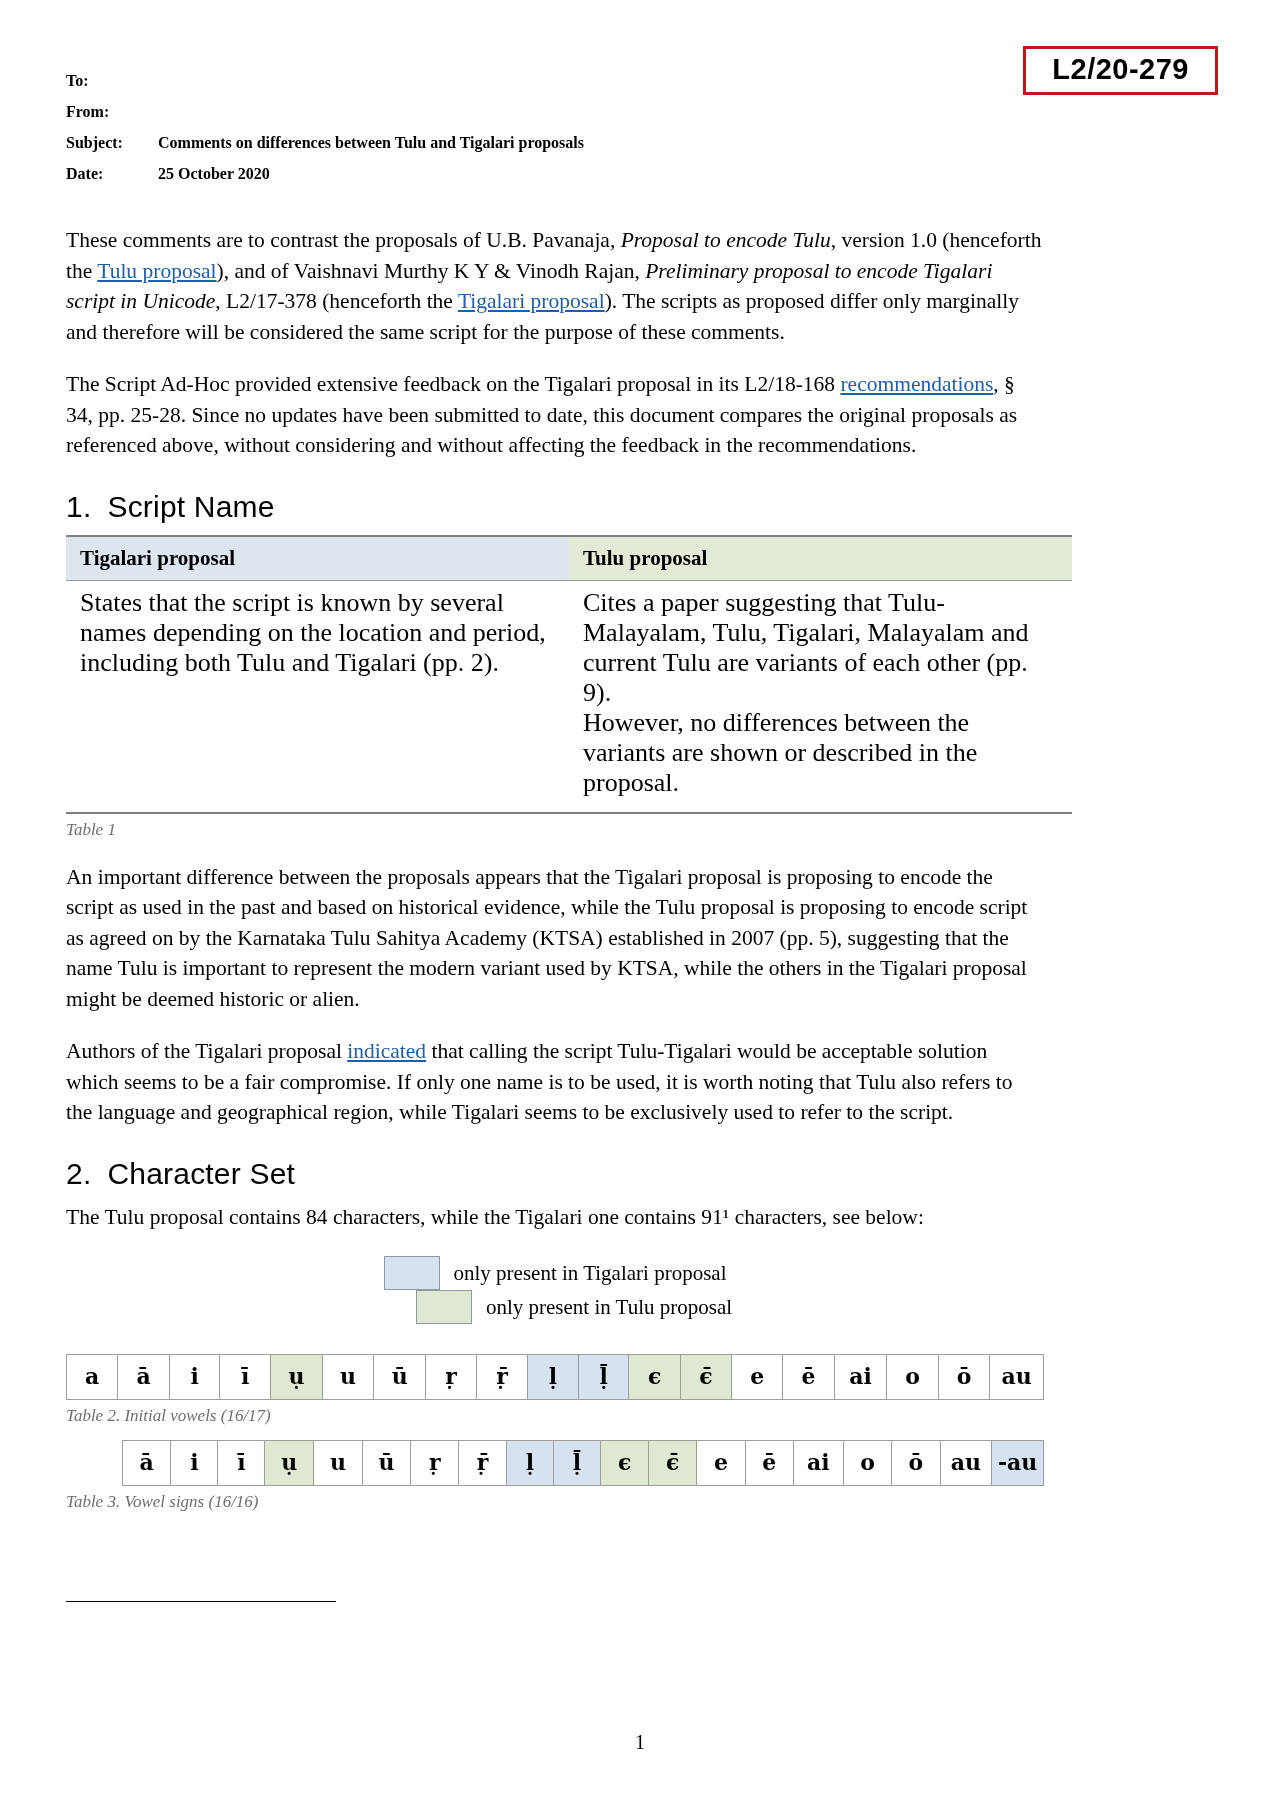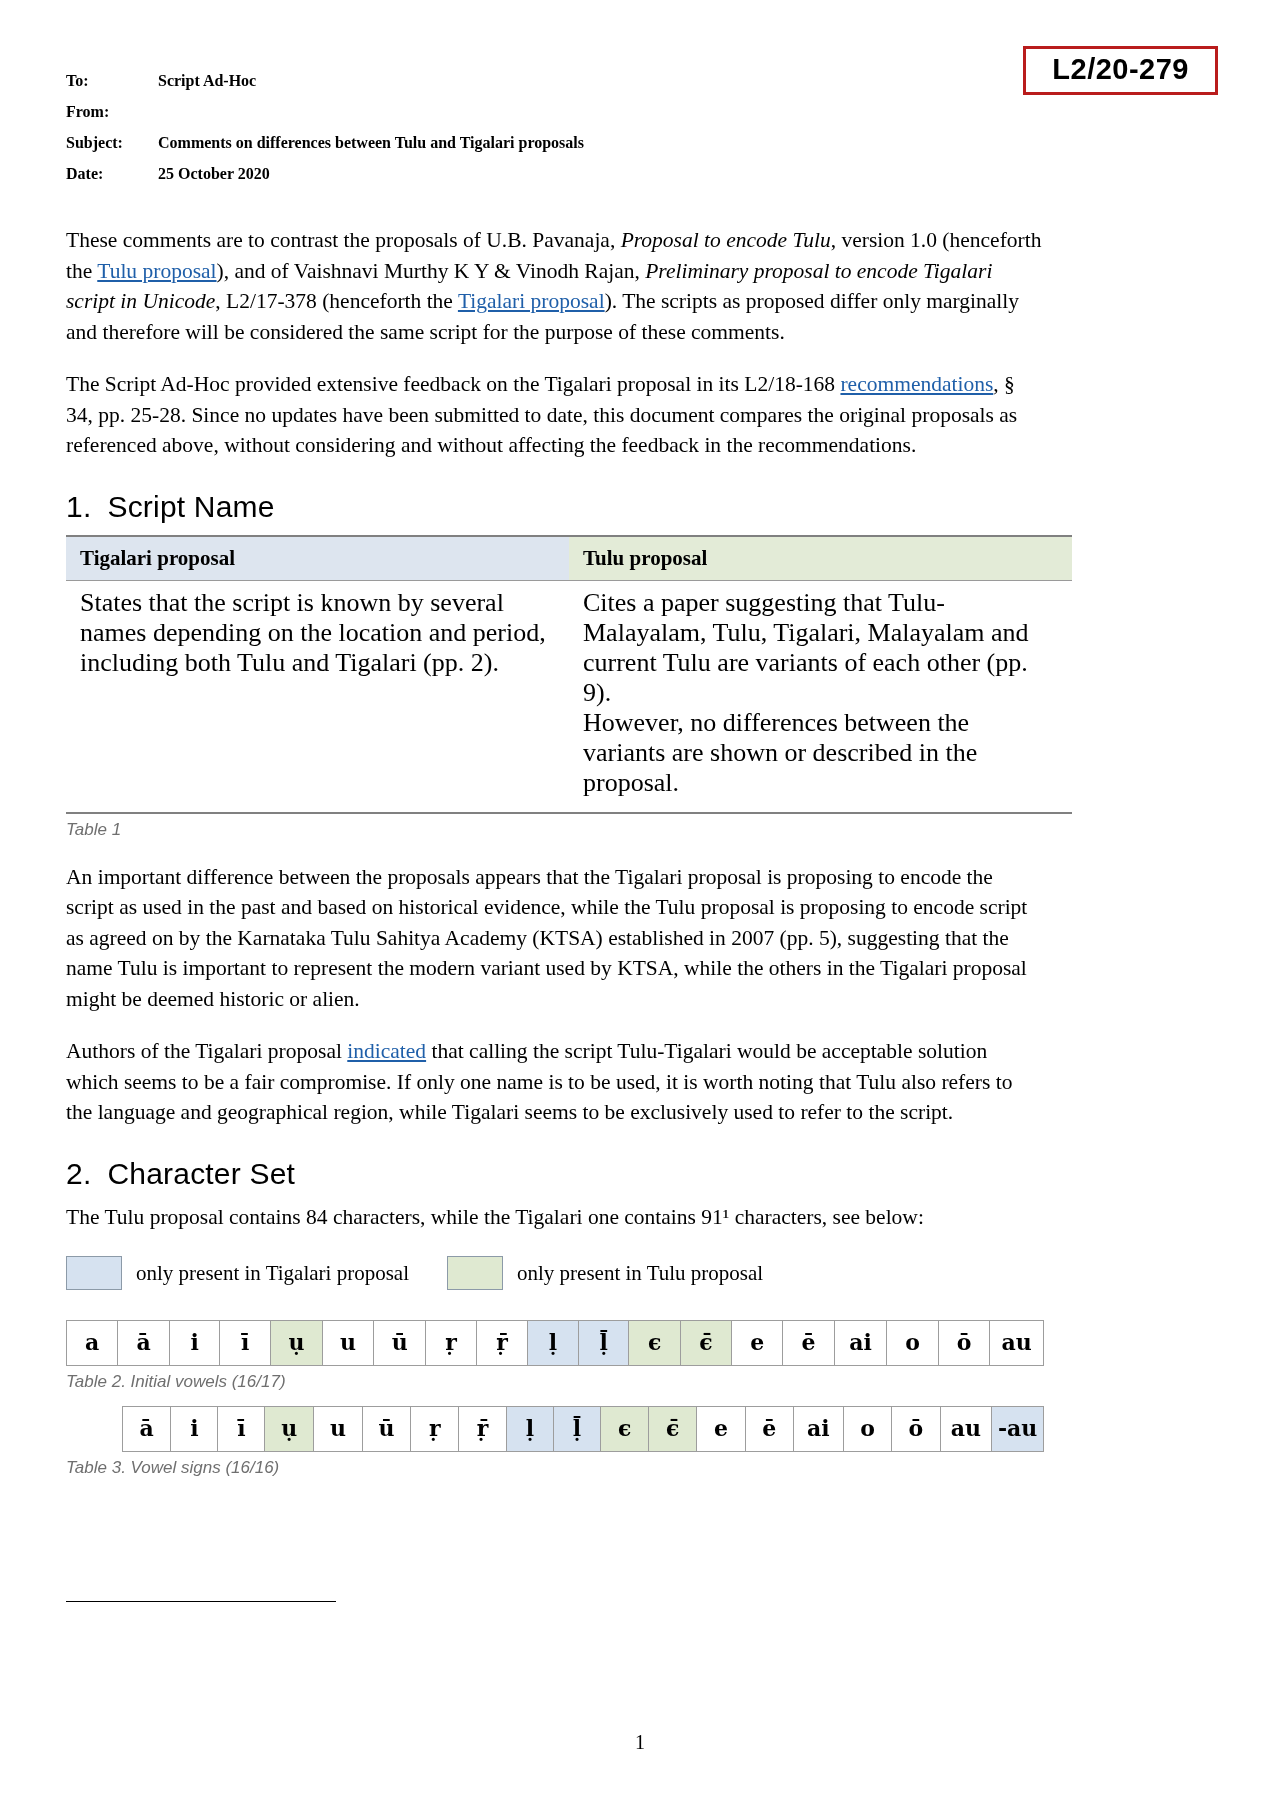--- a/index.html
+++ b/index.html
@@ -102,32 +102,33 @@
   table.cmp th.col-a { background: #dde5ef; width: 489px; }
   table.cmp th.col-b { background: #e3ebd7; width: 489px; }
   table.cmp td {
     vertical-align: top;
     font-size: 26px;
     line-height: 30px;
     padding: 7px 18px 14px 14px;
     border-bottom: 2px solid #808080;
   }
   .cap {
-    font-family: Liberation Sans, sans-serif;
+    font-family: Liberation Serif, serif;
     font-style: italic;
     font-size: 17px;
     color: #6f6f6f;
     margin: 6px 0 22px 0;
   }
 
   
   .legend {
     display: flex;
     align-items: center;
     margin: 24px 0 30px 0;
+    flex-direction: column;
   }
   .legend-item {
     display: flex;
     align-items: center;
   }
   .legend-item + .legend-item { margin-left: 38px; }
   .swatch {
     width: 54px;
     height: 32px;
     border: 1px solid #8c9aa8;
@@ -193,21 +194,20 @@
 
 <div class="page">
 
   <div class="docnum-box">
     <span>L2/20-279</span>
   </div>
 
   <div class="header-block">
     <div class="hdr-row">
       <div class="hdr-label">To:</div>
-      <div class="hdr-value">Script Ad-Hoc</div>
     </div>
     <div class="hdr-row">
       <div class="hdr-label">From:</div>
     </div>
     <div class="hdr-row">
       <div class="hdr-label">Subject:</div>
       <div class="hdr-value">Comments on differences between Tulu and Tigalari proposals</div>
     </div>
     <div class="hdr-row">
       <div class="hdr-label">Date:</div>

